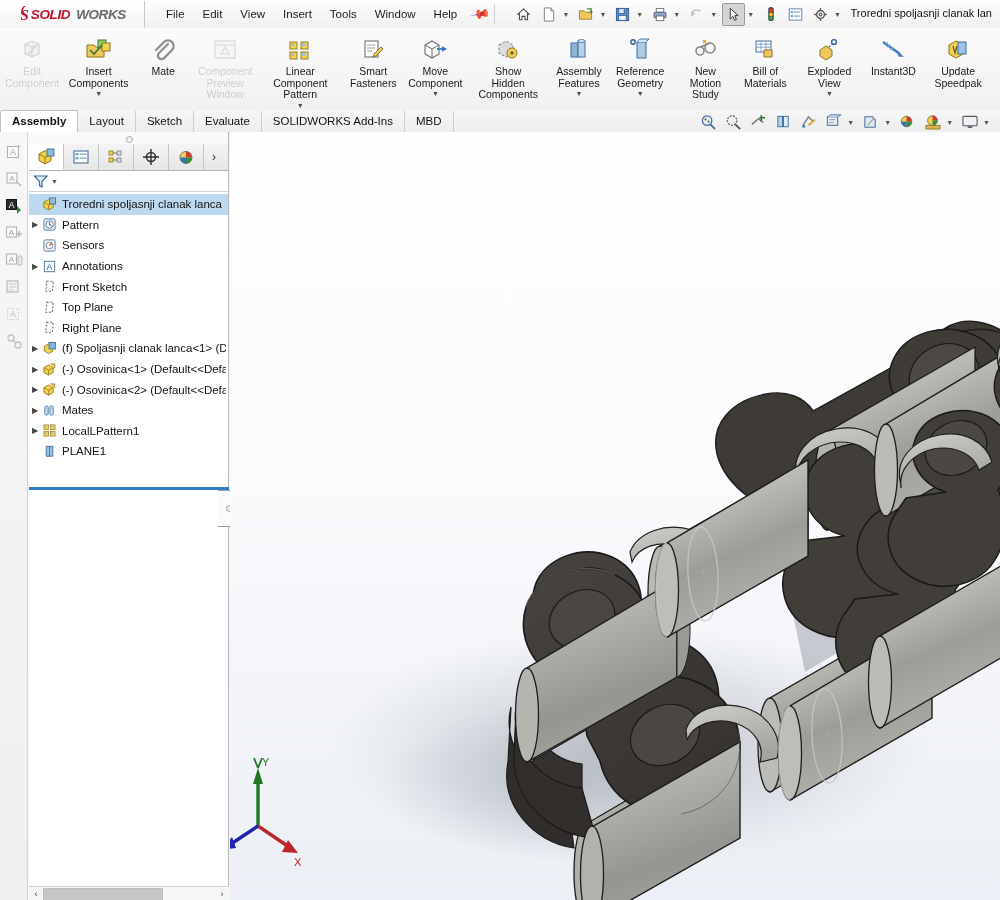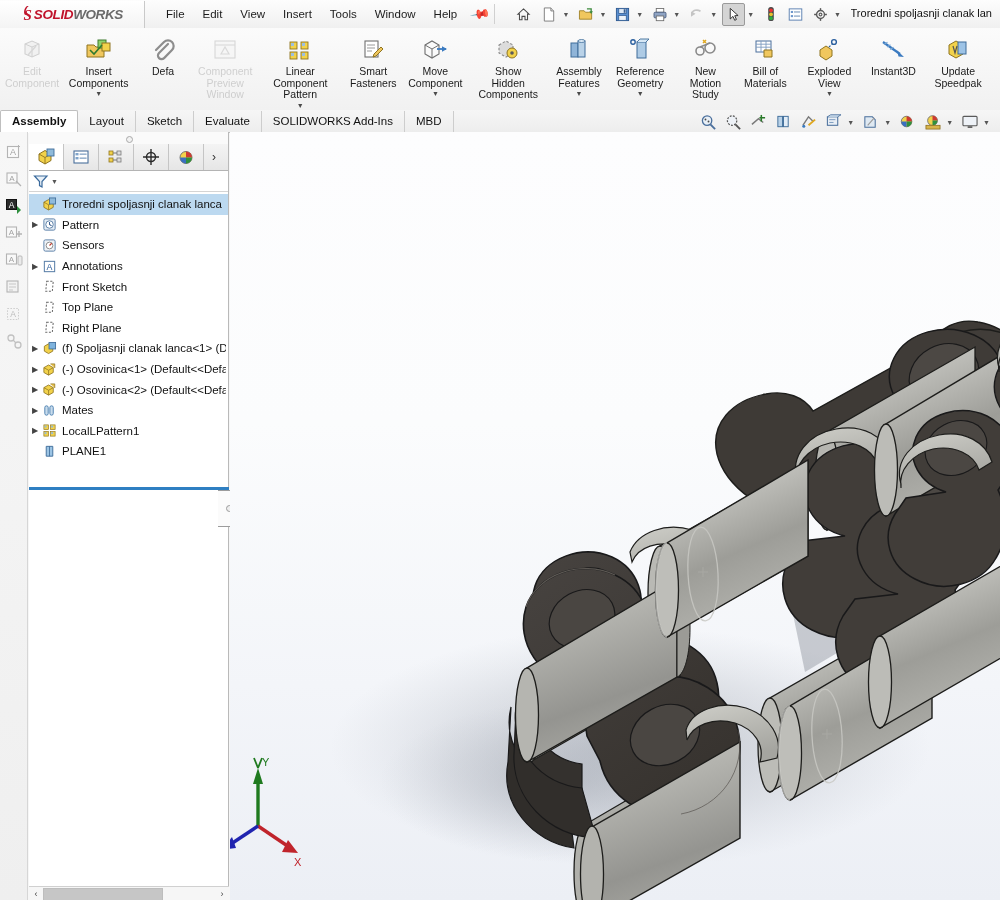--- a/index.html
+++ b/index.html
@@ -28,21 +28,21 @@
   }
   .logo .ds{
     font-family:"Liberation Serif", serif;
     font-style:italic;font-weight:bold;font-size:15px;color:#c0132b;
     letter-spacing:-1px;margin-right:3px;
   }
   .logo .sw{
     font-weight:bold;font-size:13.5px;font-style:italic;letter-spacing:-0.4px;
   }
   .logo .sw .red{color:#c0132b;}
-  .logo .sw .dark{color:#6a6a6a;}
+  .logo .sw .dark{color:#6a6a6a;padding-left:6px;}
 
   .menubar{display:flex;align-items:center;height:28px;margin-left:12px;}
   .menubar .mi{
     padding:4px 9px;font-size:11.5px;color:#1c1c1c;cursor:default;
   }
   .pin{
     margin-left:6px;color:#2f78c4;font-size:13px;transform:rotate(35deg);
     display:inline-block;
   }
   .tb-sep{width:1px;height:20px;background:#d0d0d0;margin:0 6px;}
@@ -347,21 +347,21 @@
         <div class="lbl">Insert<br>Components</div>
         <div class="dd">▼</div>
       </div>
 
       <div class="rbtn">
         <div class="ico">
           <svg width="26" height="26" viewBox="0 0 26 26">
               <path d="M18 7 L9 16 a3.6 3.6 0 0 0 5.1 5.1 L22 13 a5.6 5.6 0 0 0 -8 -8 L6 13" fill="none" stroke="#8d8d8d" stroke-width="2.2" stroke-linecap="round"></path>
             </svg>
         </div>
-        <div class="lbl">Defa</div>
+        <div class="lbl">Mate</div>
       </div>
 
       <div class="rbtn disabled">
         <div class="ico">
           <svg width="26" height="24" viewBox="0 0 26 24">
               <rect x="3" y="3" width="20" height="17" fill="#f4f4f4" stroke="#a8a8a8" stroke-width="1.1"></rect>
               <path d="M3 7 H23" stroke="#a8a8a8" stroke-width="1"></path>
               <path d="M9 16 L13 9 L17 16 Z" fill="none" stroke="#b0b0b0" stroke-width="1.2"></path>
             </svg>
         </div>

